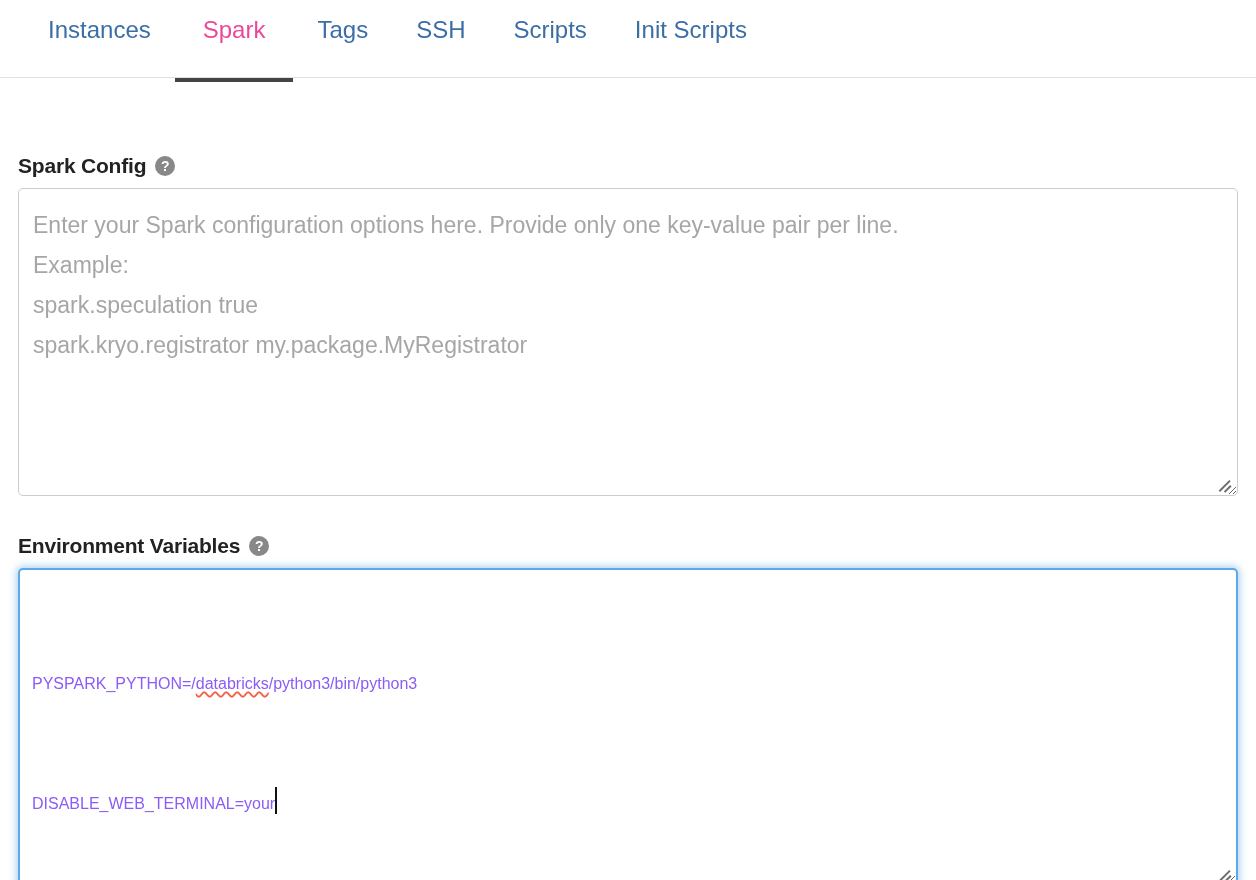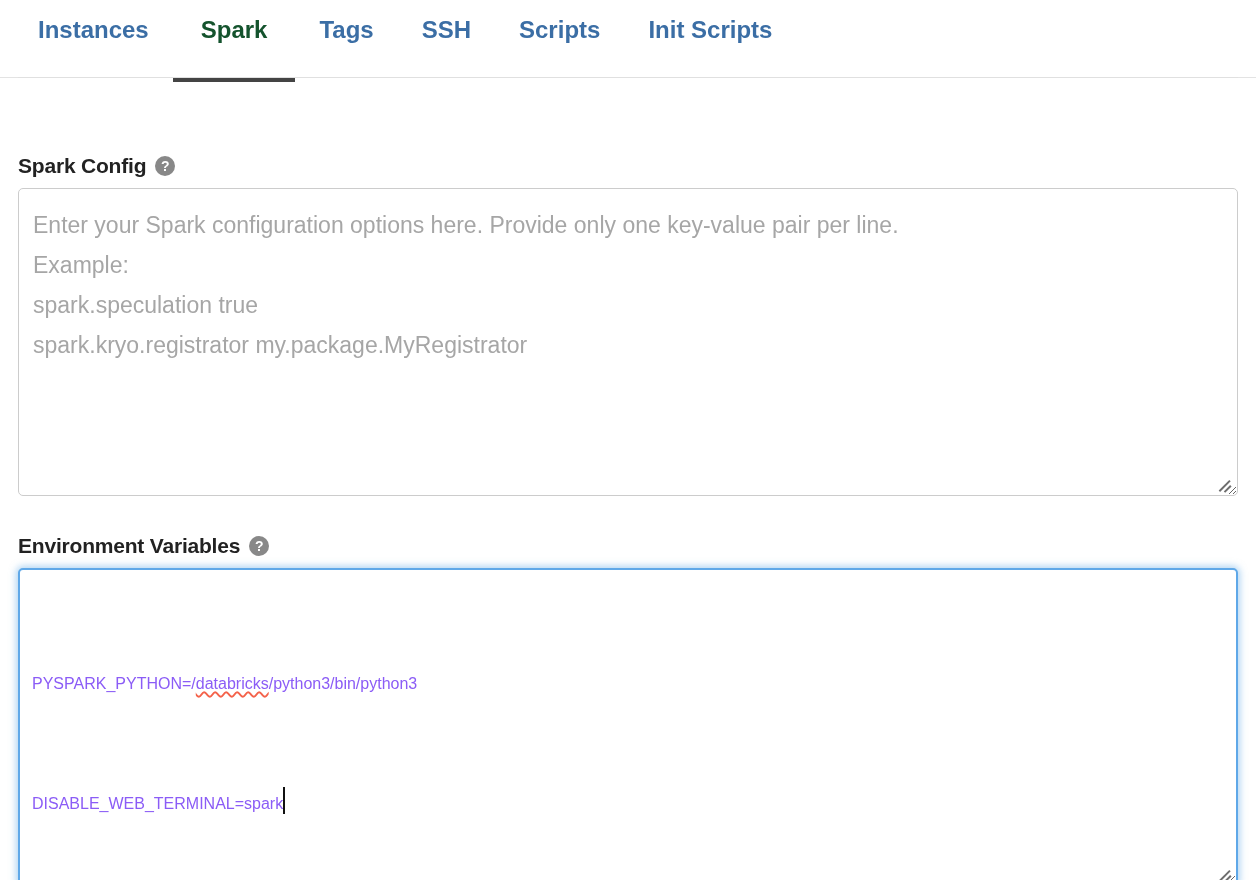--- a/index.html
+++ b/index.html
@@ -21,25 +21,24 @@
     overflow: hidden;
   }
 
   
   .tabbar {
     position: absolute;
     left: 0;
     top: 0;
     width: 1256px;
     height: 78px;
-    padding-left: 38px;
+    padding-left: 48px;
     display: flex;
     align-items: flex-start;
     border-bottom: 1px solid #e3e3e3;
-    font-weight: bold;
   }
   .tabbar::after {
     content: "";
     position: absolute;
     left: 18px;
     right: 18px;
     bottom: -1px;
     height: 1px;
     background: #e0e0e0;
   }
@@ -53,21 +52,21 @@
     color: #3b6ea5;
     text-decoration: none;
     cursor: pointer;
     white-space: nowrap;
     background: transparent;
     border: none;
     font-family: "Liberation Sans", sans-serif;
   }
   .tab:first-child { padding-left: 0; }
   .tab.active {
-    color: #14532d;
+    color: #ec4899;
     cursor: default;
   }
   .tab.active::after {
     content: "";
     position: absolute;
     left: 0;
     right: 0;
     bottom: -40px;
     height: 5px;
     background: #444444;
@@ -220,21 +219,21 @@
   <div class="field" style="top:506px;">
     <div class="field-label">
       <span>Environment Variables</span>
       <span class="help-icon">?</span>
     </div>
     <div class="ta-wrap">
       <textarea class="ta focused" rows="7" spellcheck="false" style="height: 318px;"></textarea>
 
       <div class="env-content">
         <span class="env-line"><span>PYSPARK_PYTHON=/</span><span class="misspelled">databricks</span><span>/python3/bin/python3</span></span>
-        <span class="env-line"><span>DISABLE_WEB_TERMINAL=spark</span><span class="caret"></span></span>
+        <span class="env-line"><span>DISABLE_WEB_TERMINAL=your</span><span class="caret"></span></span>
       </div>
 
       <span class="grip">
           <i class="l1"></i>
           <i class="l2"></i>
         </span>
     </div>
   </div>
 
 </div>

